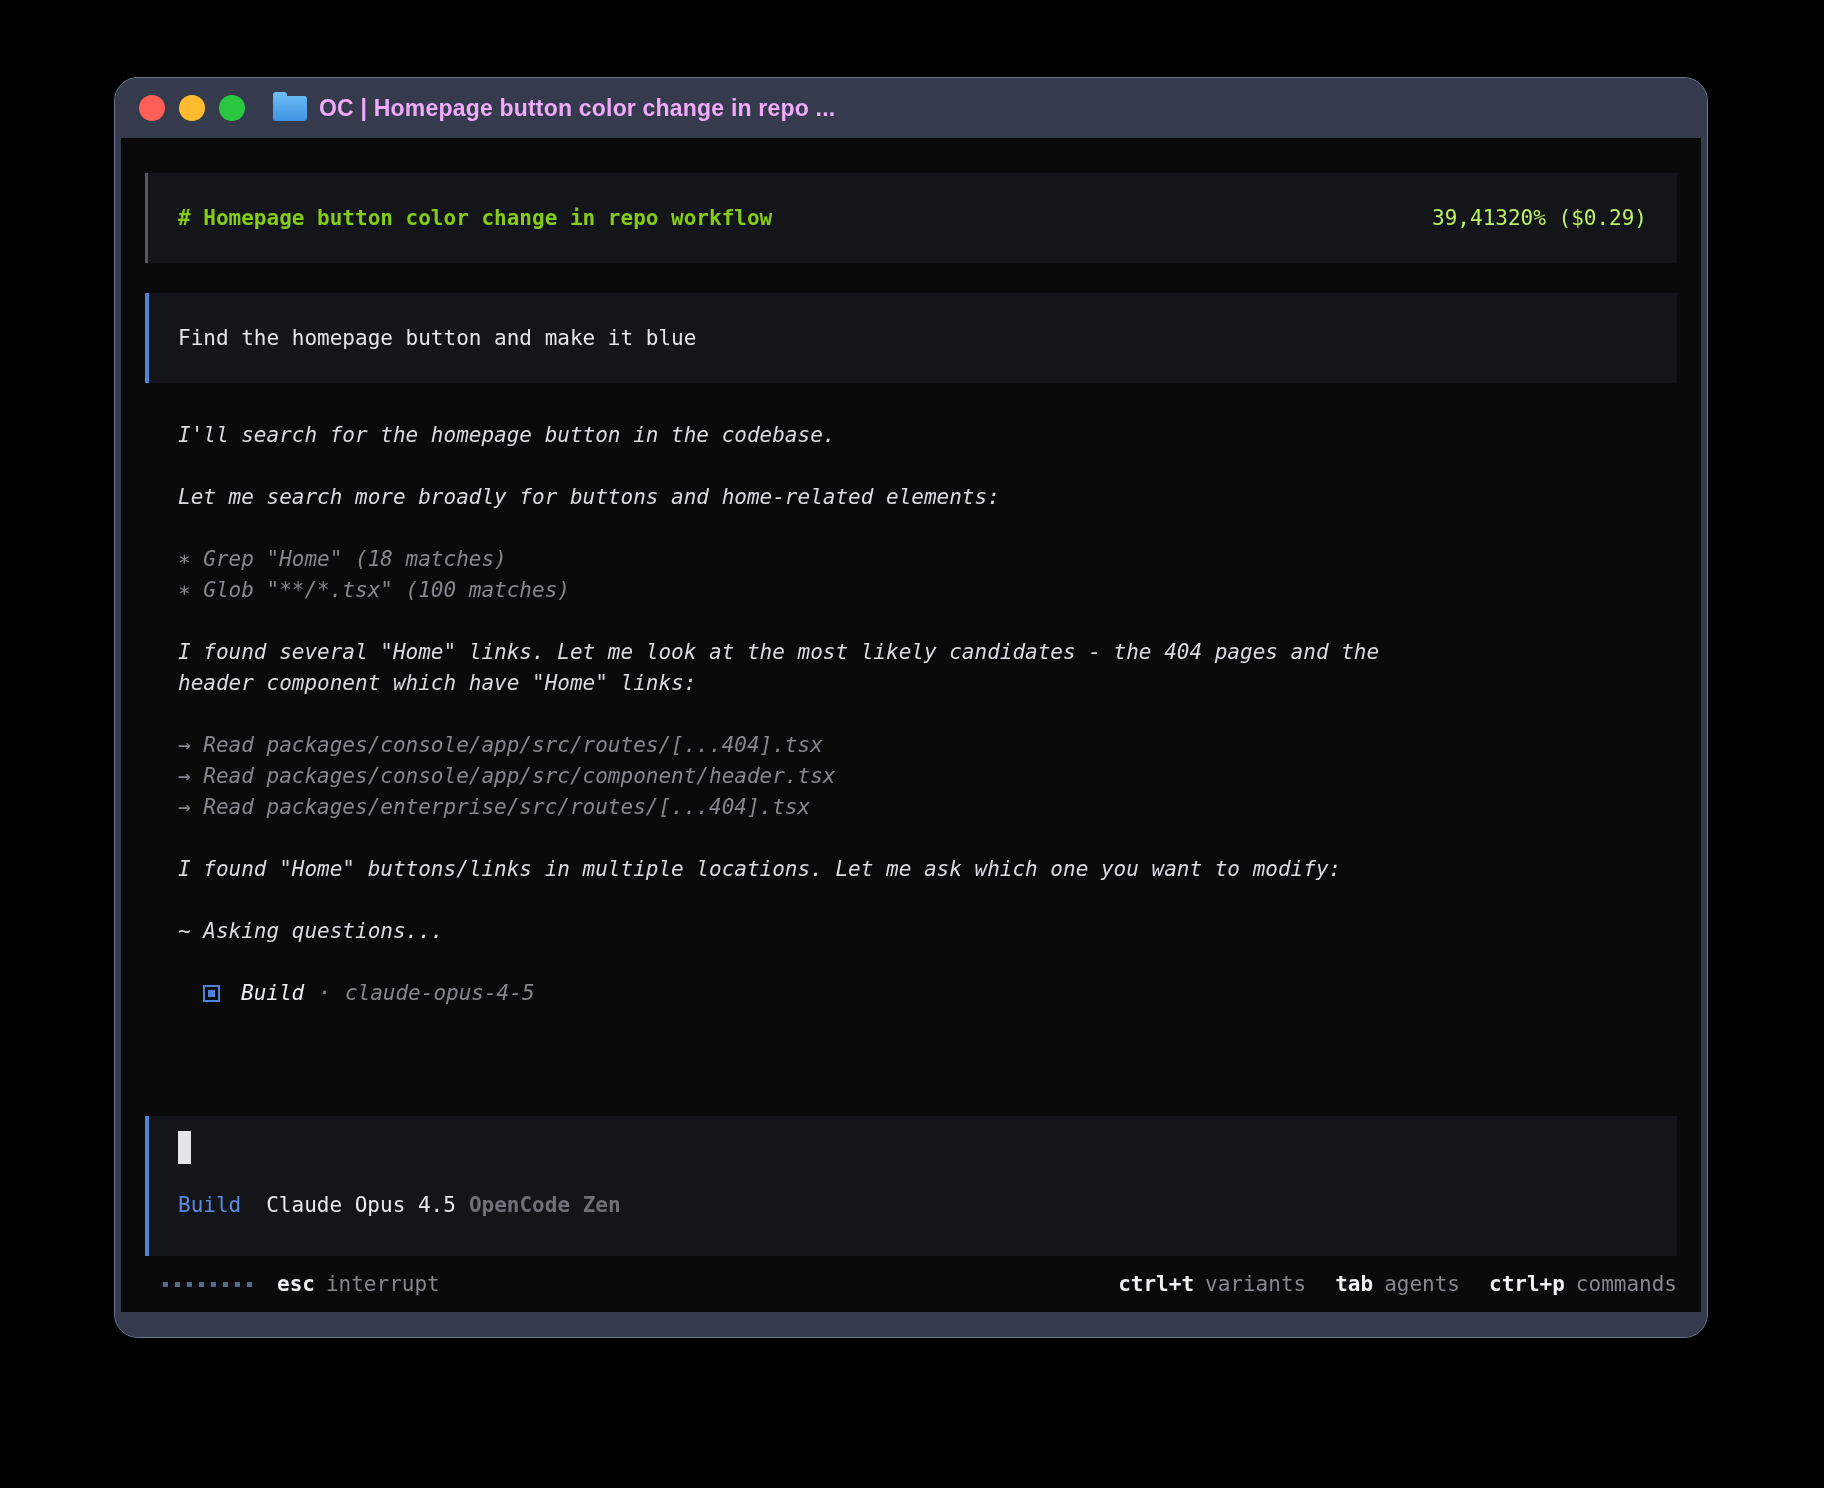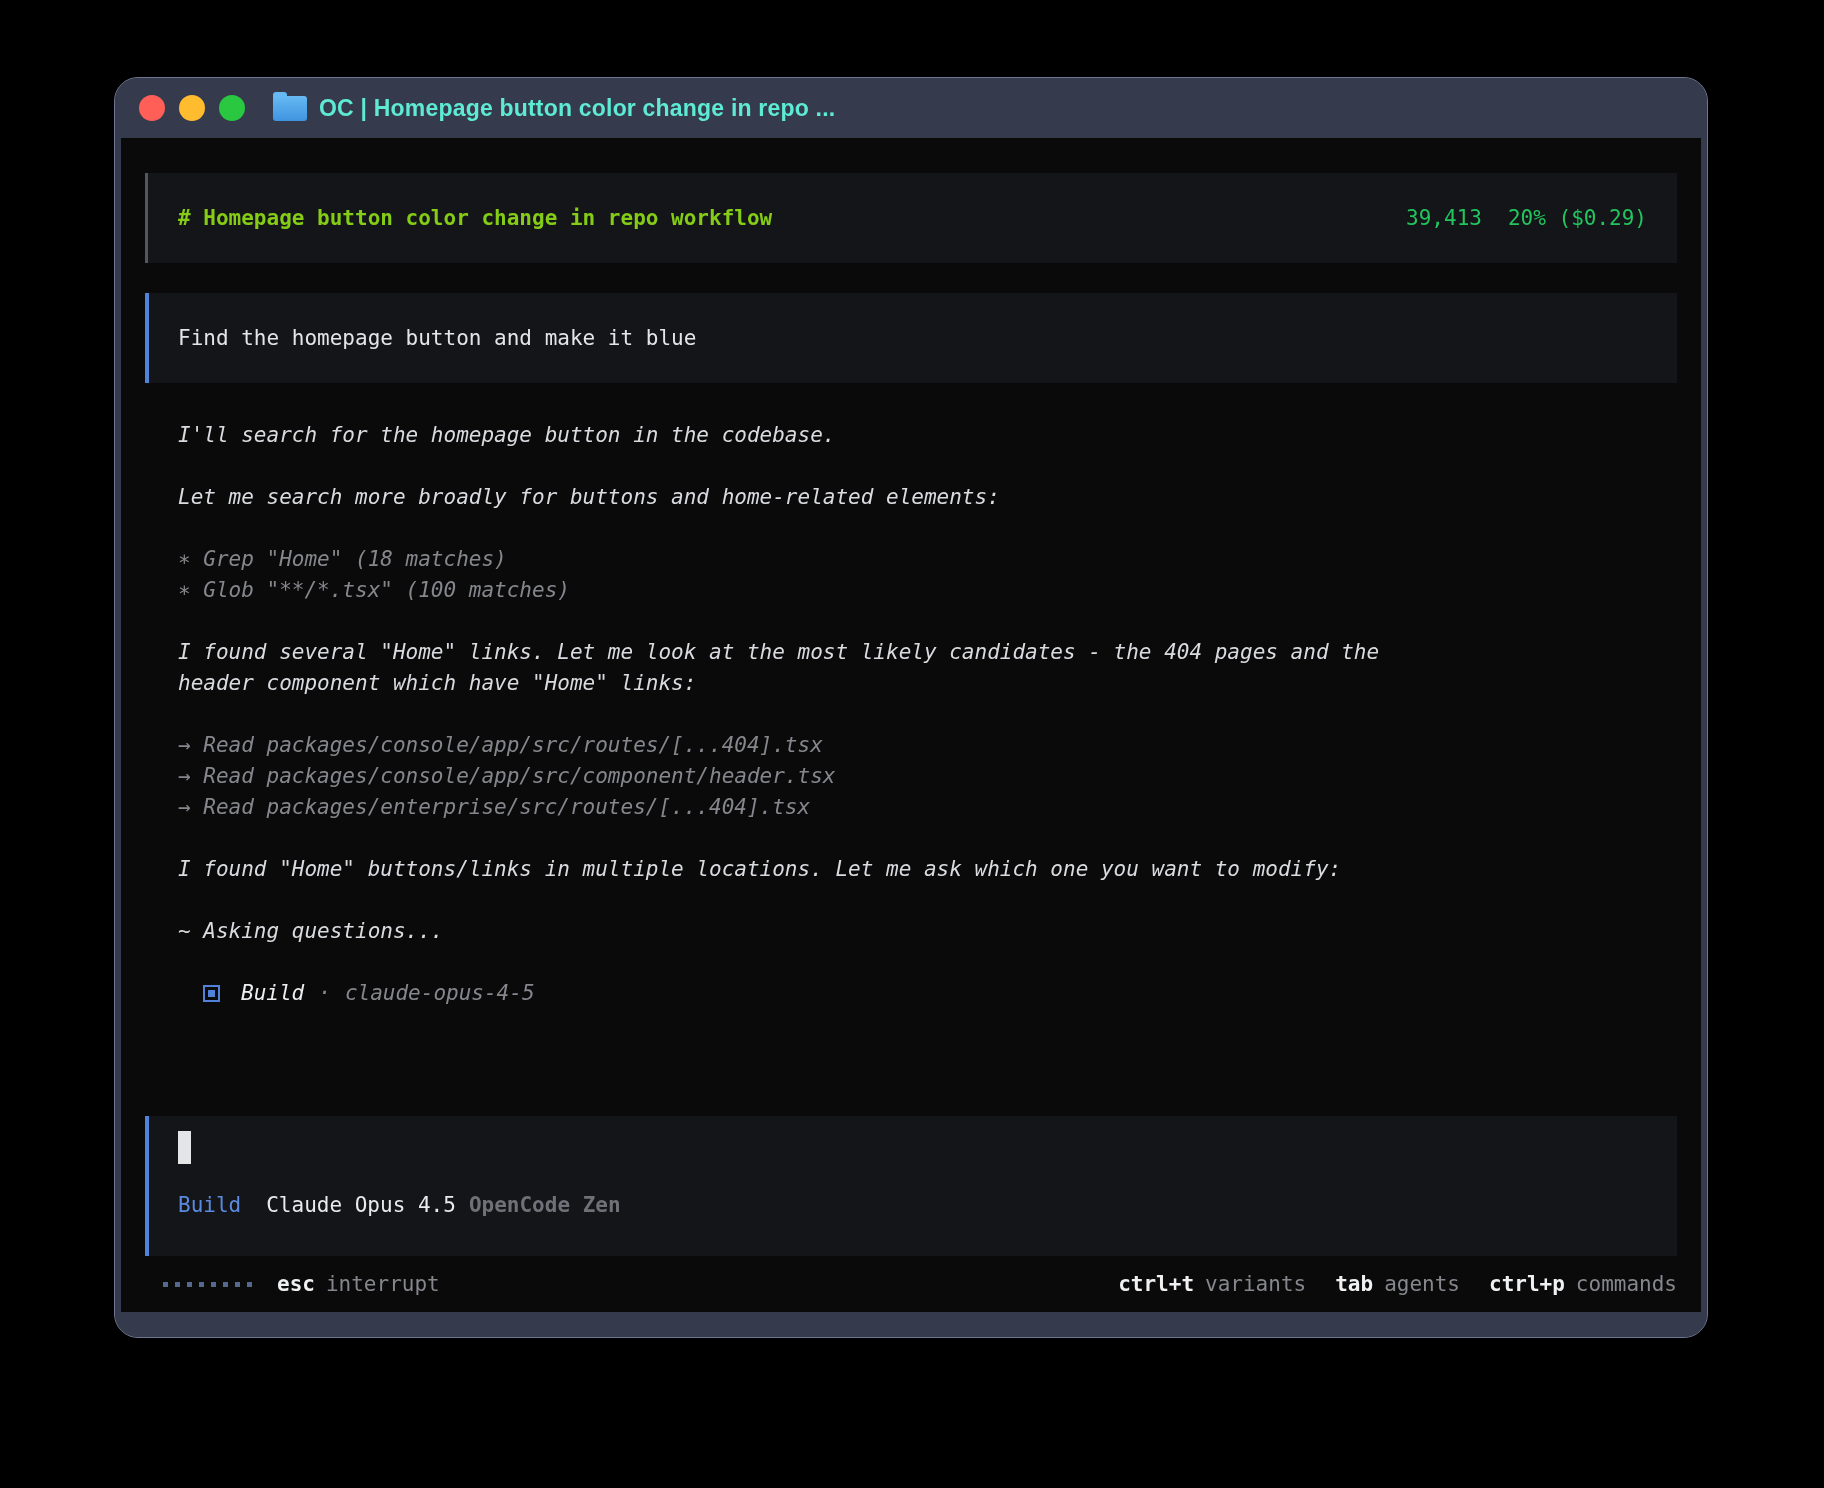--- a/index.html
+++ b/index.html
@@ -25,41 +25,41 @@
   .light.green  { background: #2ac840; }
   .folder-icon {
     position: relative; width: 34px; height: 25px; margin-left: 28px;
     background: linear-gradient(#66b9f2, #3f94e0); border-radius: 3px;
   }
   .folder-icon::before {
     content: ""; position: absolute; top: -4px; left: 0; width: 14px; height: 6px;
     background: #66b9f2; border-radius: 3px 3px 0 0;
   }
   .win-title {
-    margin-left: 12px; color: #5eead4; font-size: 23px; font-weight: bold;
+    margin-left: 12px; color: #f0abfc; font-size: 23px; font-weight: bold;
     letter-spacing: .2px; white-space: nowrap;
   }
 
   
   .term-body {
     flex: 1; margin: 0 6px; background: #0a0a0b;
     display: flex; flex-direction: column;
     padding: 35px 12px 0 12px;
     font-size: 21px; line-height: 31px;
   }
 
   .block { background: #141518; margin: 0 12px; }
   .header-block {
     border-left: 3px solid #55575e;
     height: 90px; flex: 0 0 90px; margin-bottom: 30px;
     display: flex; align-items: center; justify-content: space-between;
     padding: 0 30px;
   }
   .header-block .h-title { color: #84cc16; font-weight: bold; }
-  .header-block .h-stats { color: #22c55e; display: flex; gap: 26px; }
+  .header-block .h-stats { color: #bef264; display: flex; }
 
   .user-block {
     border-left: 4px solid #4f82d8;
     height: 90px; flex: 0 0 90px; margin-bottom: 37px;
     display: flex; align-items: center; padding: 0 29px;
     color: #e3e5e8;
   }
 
   .flow { flex: 1 1 auto; padding: 0 12px 0 45px; overflow: hidden; font-style: italic; }
   .group { margin-bottom: 31px; }

